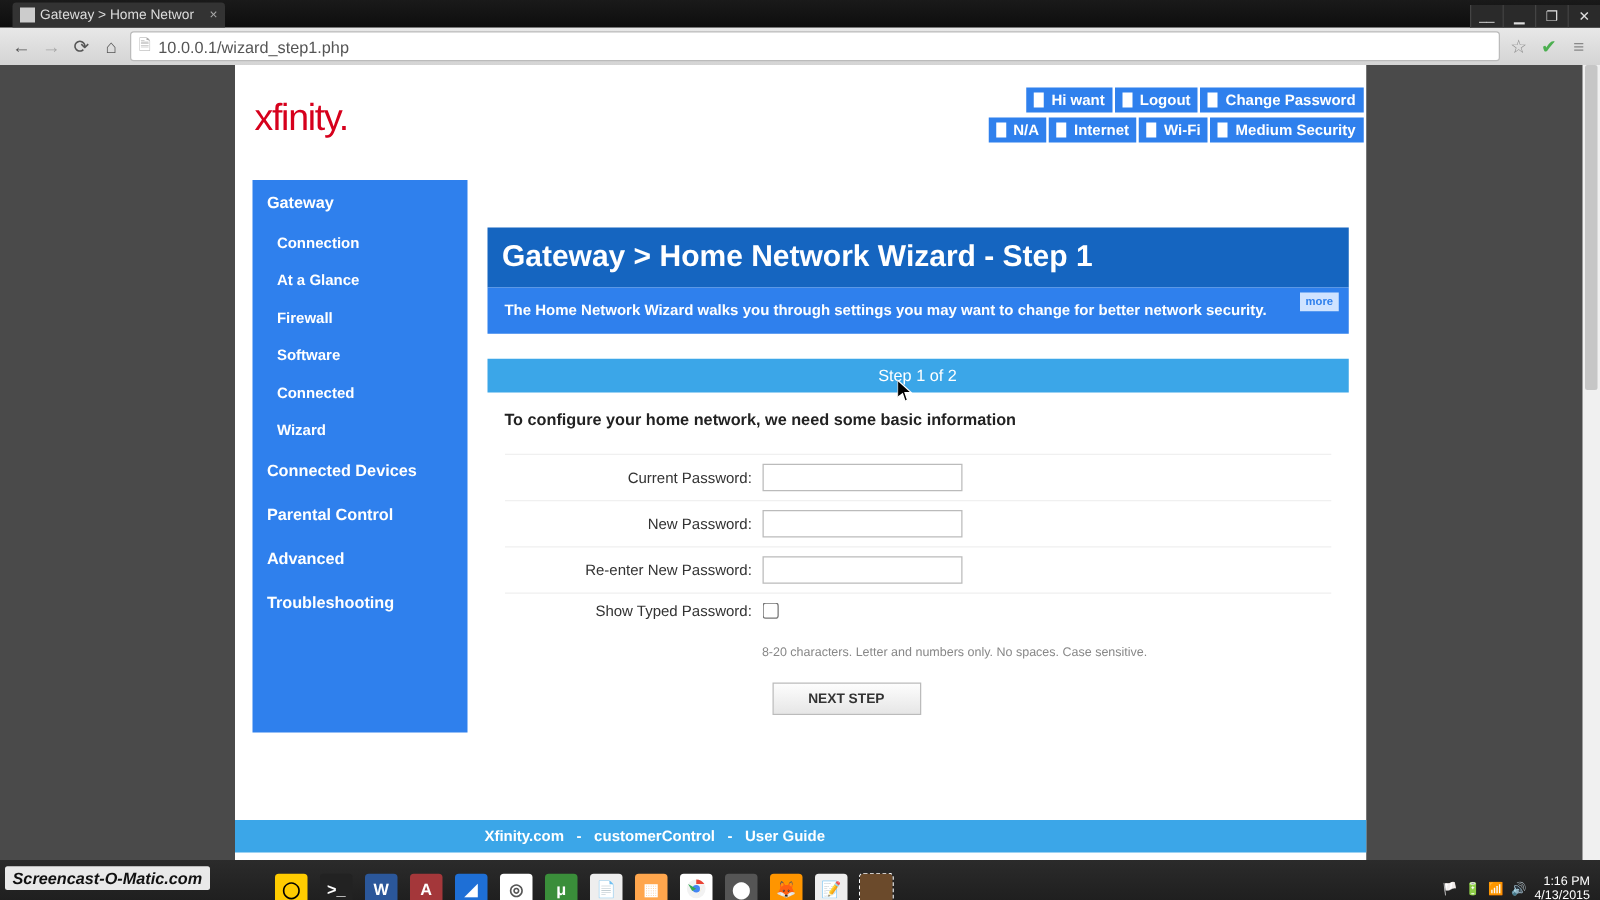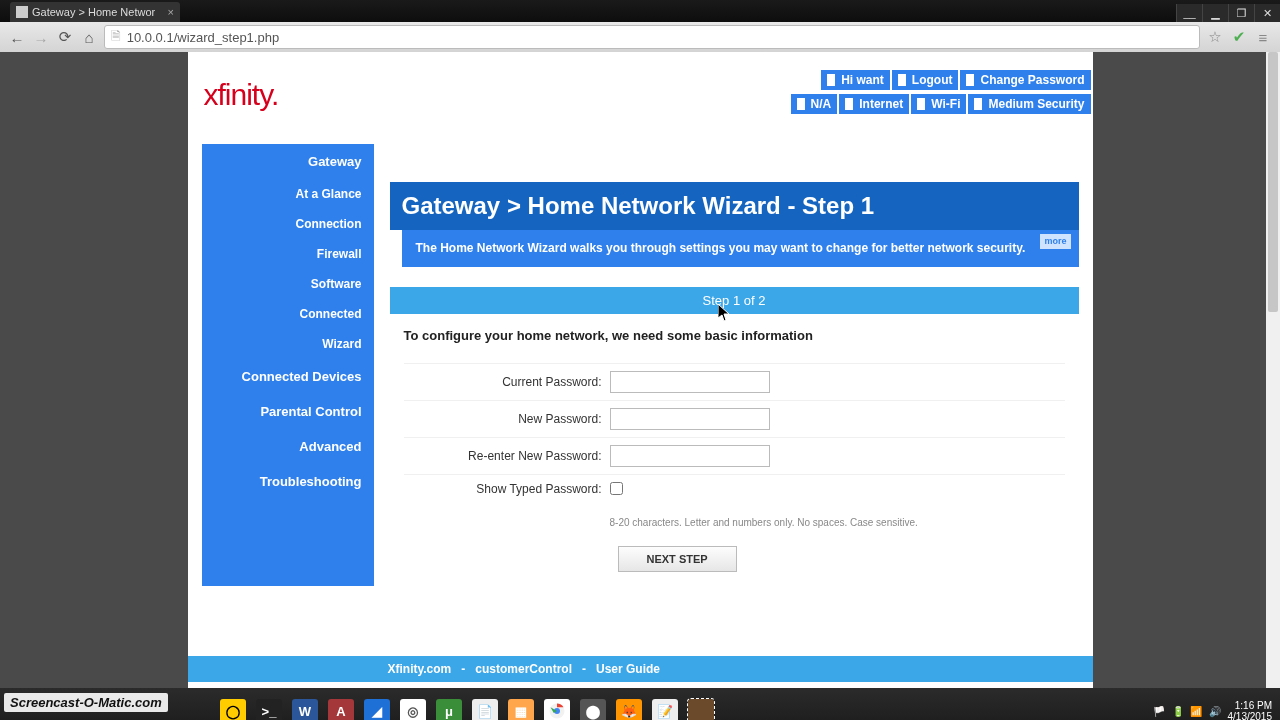--- a/index.html
+++ b/index.html
@@ -27,25 +27,25 @@
 .logo .dot { color:#d6001c; }
 .hdr-row1 { position:absolute; right:2px; top:18px; display:flex; gap:2px; }
 .hdr-row2 { position:absolute; right:2px; top:42px; display:flex; gap:2px; }
 .pill { background:#2f80ed; color:#fff; font-size:12px; font-weight:bold; padding:0 6px; height:20px; display:flex; align-items:center; } 
 .pill::before { content:""; display:inline-block; width:8px; height:12px; background:#fff; margin-right:6px; }
 
 .body { display:flex; gap:16px; padding:0 14px; }
 .sidebar { width:172px; background:#2f80ed; color:#fff; font-size:13px; }
 .sb-sec { padding:10px 12px; font-weight:bold; }
 .sb-sub { padding:8px 12px 8px 20px; font-weight:bold; font-size:12px; }
-.sb-item { cursor:pointer;text-align:right; }
+.sb-item { cursor:pointer; }
 
 .main { flex:1; }
 .title-bar { background:#1565c0; color:#fff; font-size:24px; font-weight:bold; padding:10px 12px;margin-top:38px; }
-.msg-bar { background:#2f80ed; color:#fff; font-size:12px; font-weight:bold; padding:10px 14px 10px 14px; position:relative; line-height:1.4;margin-left:12px; }
+.msg-bar { background:#2f80ed; color:#fff; font-size:12px; font-weight:bold; padding:10px 14px 10px 14px; position:relative; line-height:1.4; }
 .msg-bar .more { position:absolute; right:8px; top:4px; background:#cfe3ff; color:#2f80ed; font-size:9px; padding:1px 4px; }
 .gap { height:20px; background:#fff; }
 .step-bar { background:#3ba6e8; color:#fff; font-size:13px; font-weight:normal; padding:6px 10px;text-align:center; }
 
 .form-wrap { padding:14px; }
 .instr { font-size:13px; font-weight:bold; margin-bottom:20px; color:#222; }
 .row { display:flex; align-items:center; padding:7px 0; border-top:1px solid #f0f0f0; }
 .row:first-of-type { border-top:none; }
 .lbl { width:206px; text-align:right; font-size:12px; color:#333; padding-right:8px; }
 .inp { width:160px; height:22px; border:1px solid #bbb; background:#fff; font-size:12px; padding:0 4px; }
@@ -130,22 +130,22 @@
           </div>
         <div class="pill">
             <span>Medium Security</span>
           </div>
       </div>
     </div>
 
     <div class="body">
       <div class="sidebar">
         <div class="sb-sec sb-item">Gateway</div>
+        <div class="sb-sub sb-item">Connection</div>
         <div class="sb-sub sb-item">At a Glance</div>
-        <div class="sb-sub sb-item">Connection</div>
         <div class="sb-sub sb-item">Firewall</div>
         <div class="sb-sub sb-item">Software</div>
         <div class="sb-sub sb-item">Connected</div>
         <div class="sb-sub sb-item">Wizard</div>
         <div class="sb-sec sb-item">Connected Devices</div>
         <div class="sb-sec sb-item">Parental Control</div>
         <div class="sb-sec sb-item">Advanced</div>
         <div class="sb-sec sb-item">Troubleshooting</div>
       </div>
 

